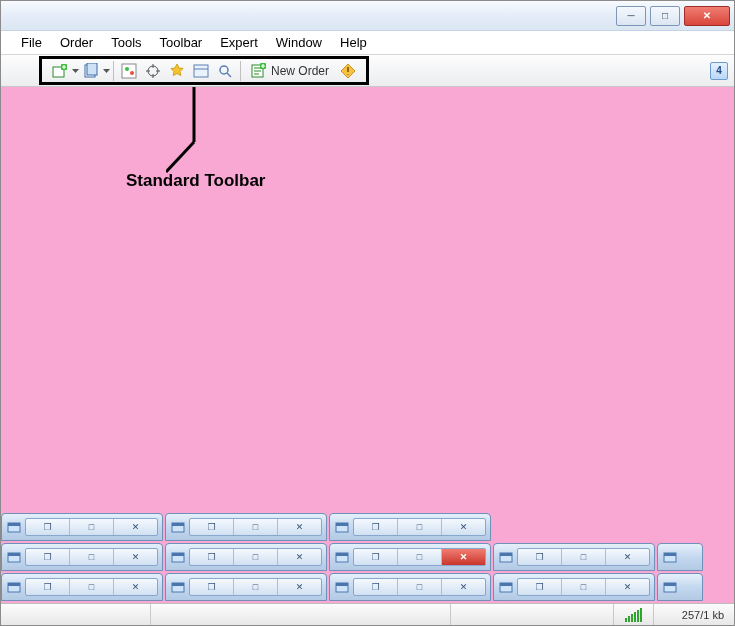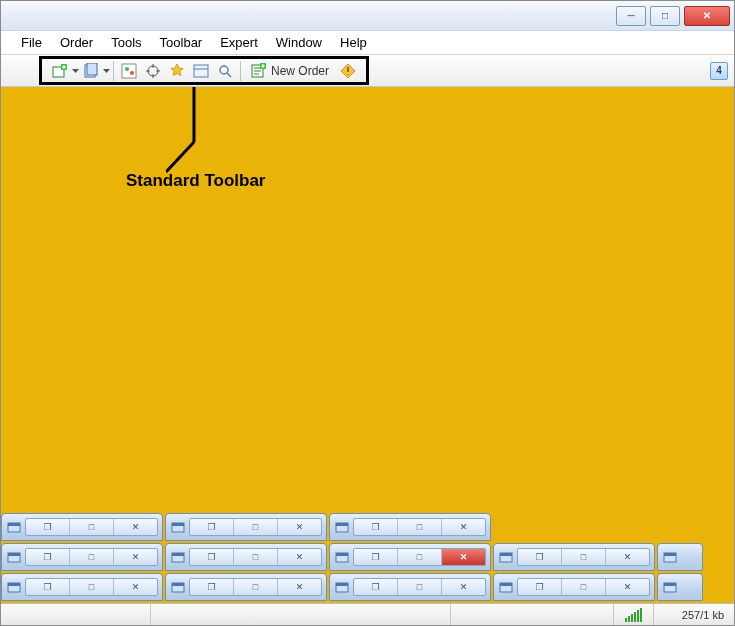--- a/index.html
+++ b/index.html
@@ -60,21 +60,21 @@
   }
   .badge {
     width: 18px; height: 18px;
     background: linear-gradient(to bottom, #e6f1ff, #bad7f6);
     border: 1px solid #6e9bcd; border-radius: 2px;
     font-size: 10px; color: #1f4b82; display: flex;
     align-items: center; justify-content: center; font-weight: bold;
   }
   
   .workspace {
-    flex: 1; background: #eab308; position: relative; overflow: hidden;
+    flex: 1; background: #f9a8d4; position: relative; overflow: hidden;
   }
   .annotation-line {
     position: absolute; left: 165px; top: 0;
   }
   .annotation-text {
     position: absolute; left: 125px; top: 84px;
     font-size: 17px; font-weight: 700; color: #000;
   }
   
   .mdi-area {

